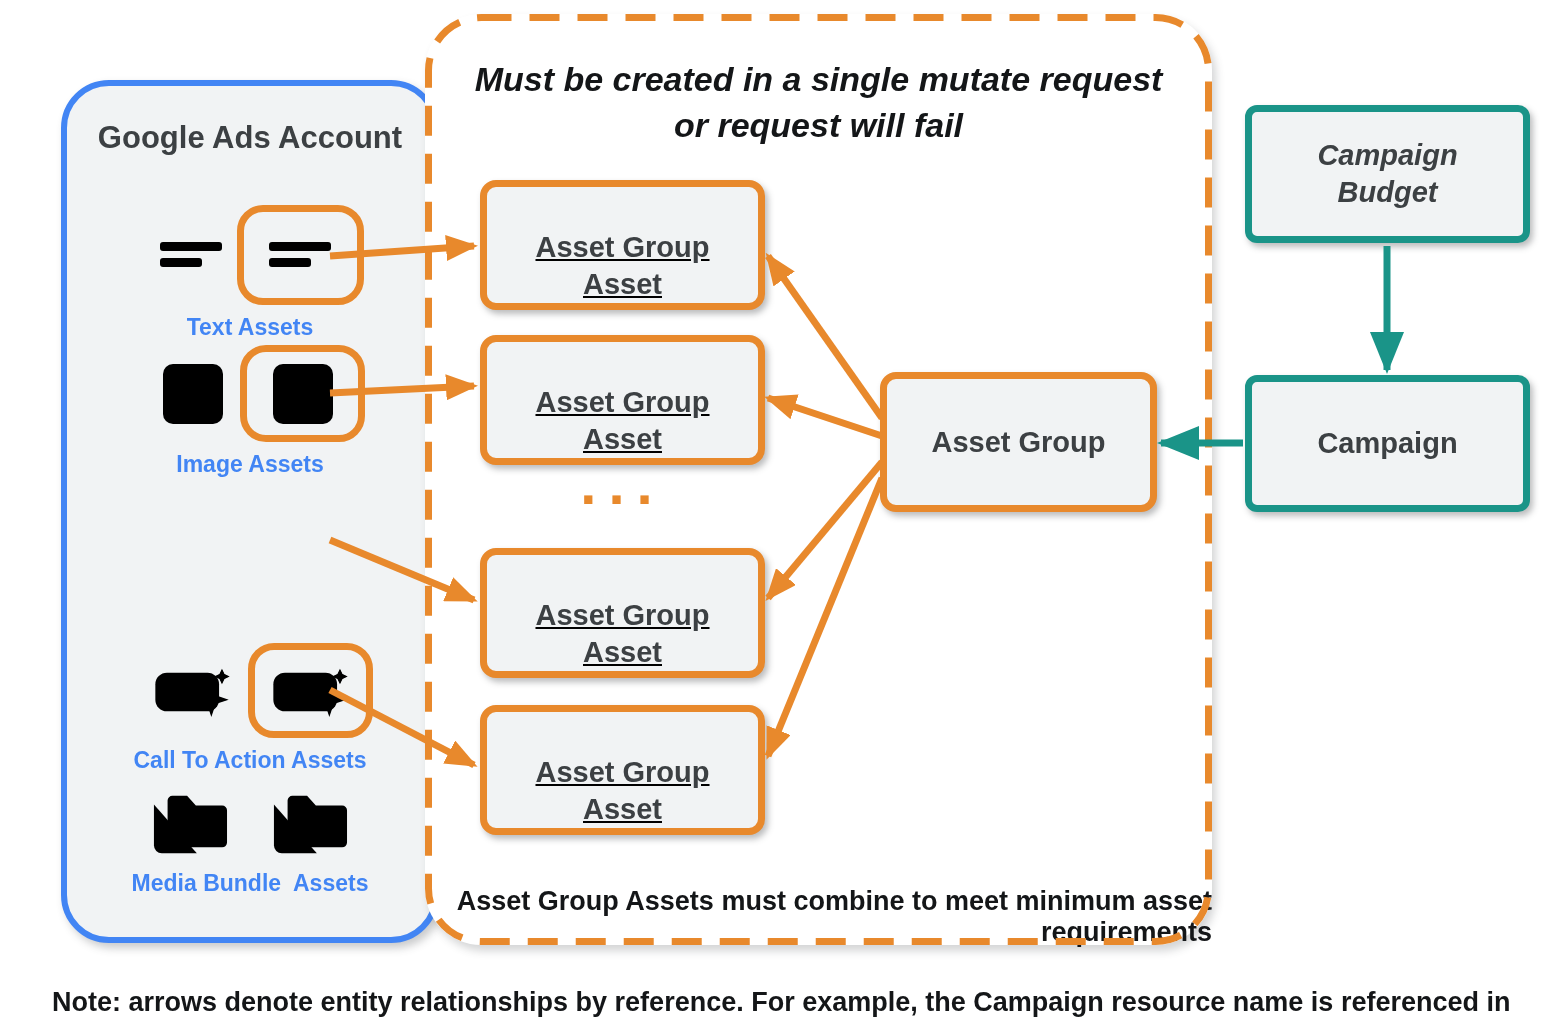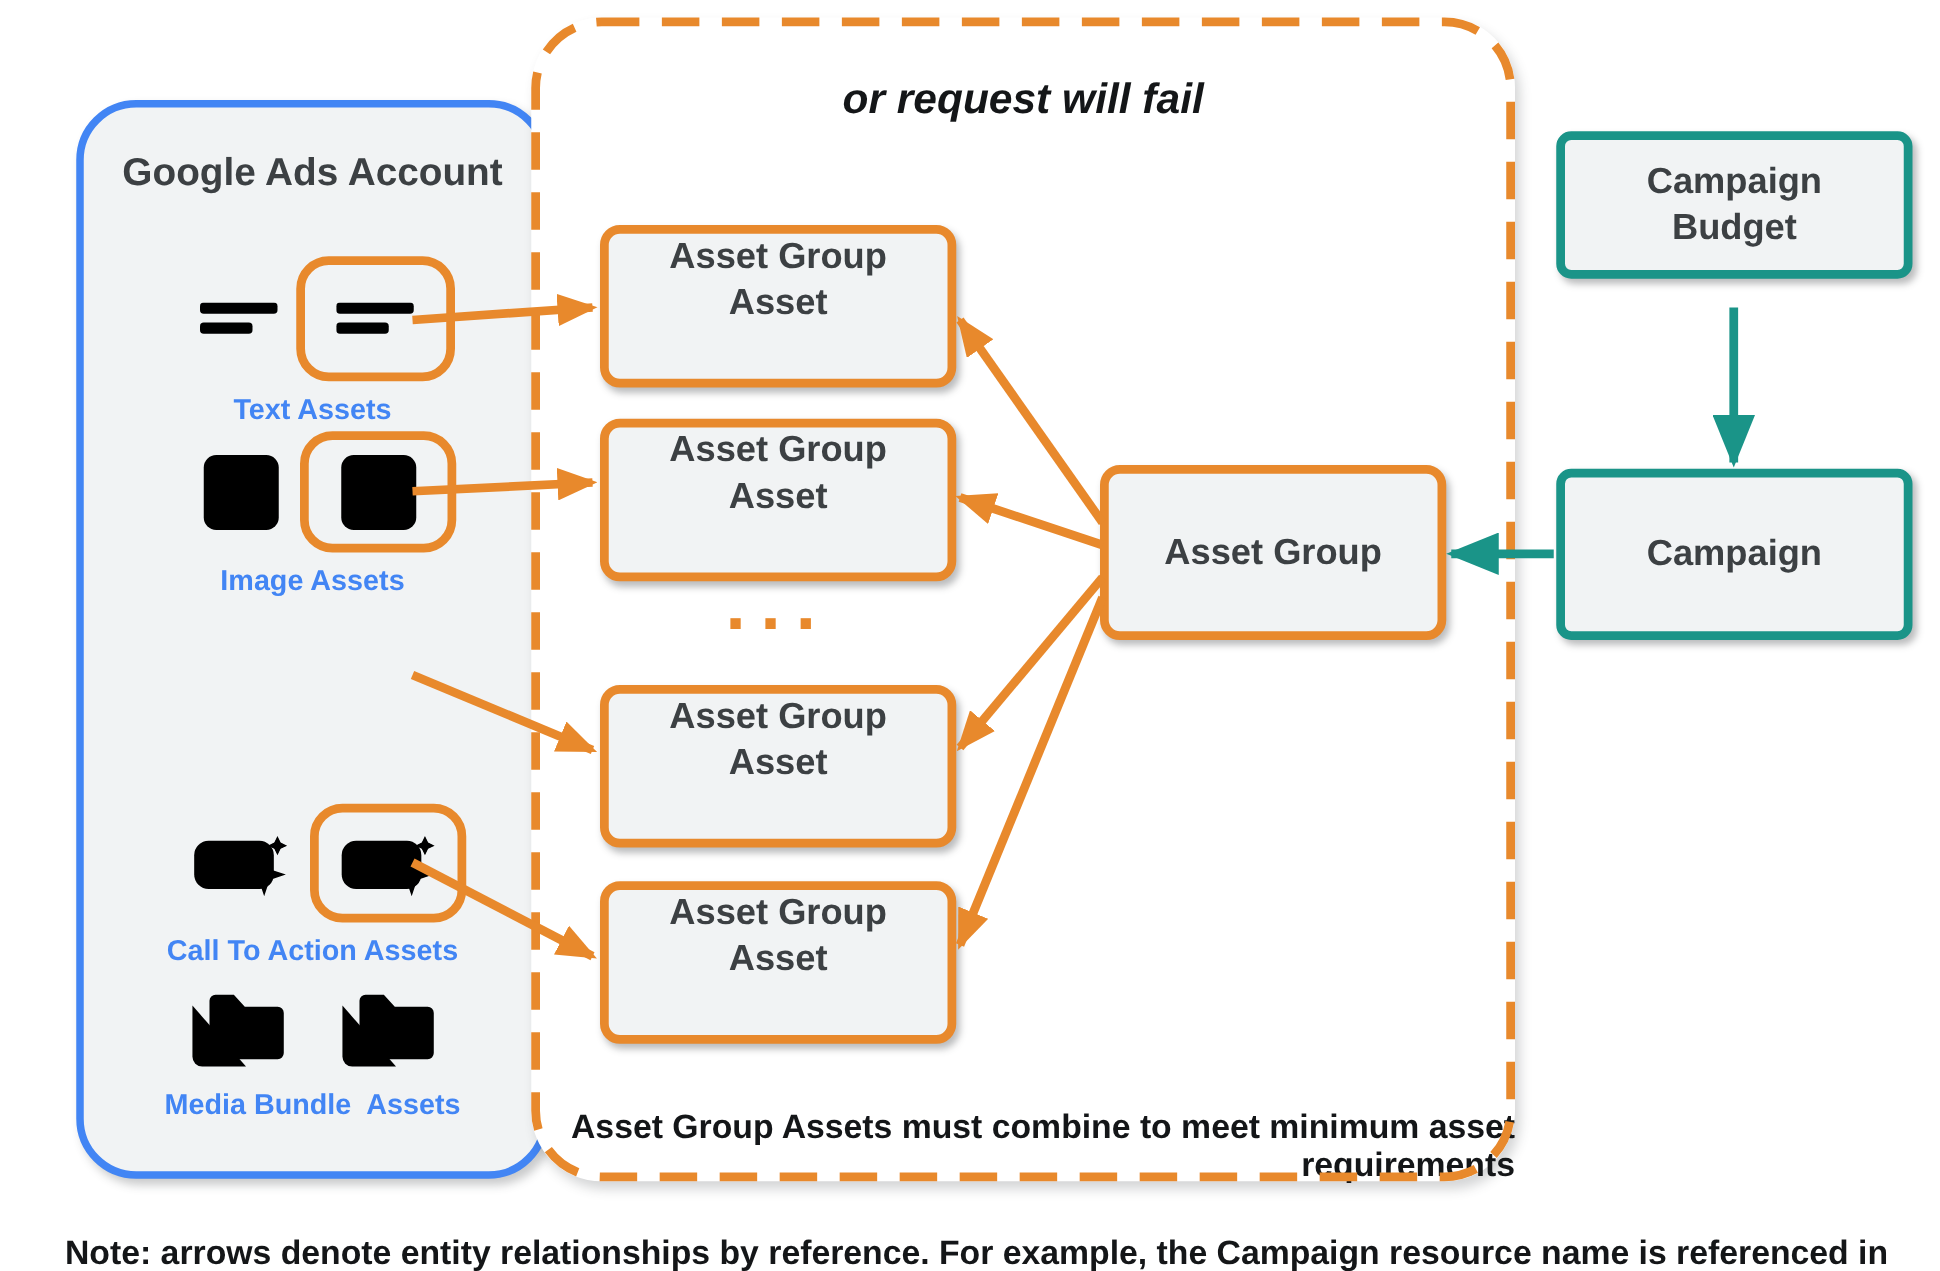--- a/index.html
+++ b/index.html
@@ -48,21 +48,21 @@
     font-size:34px;font-weight:bold;font-style:italic;color:var(--black);line-height:46px;
   }
   .mutate-caption{
     position:absolute;top:872px;left:0;right:0;text-align:right;
     font-size:27px;font-weight:bold;color:var(--black);
   }
   .aga-box{
     position:absolute;left:480px;width:285px;height:130px;box-sizing:border-box;
     border:7px solid var(--orange);border-radius:16px;background:var(--fill);
     box-shadow:3px 4px 6px rgba(60,64,67,.35);
-    display:flex;align-items:flex-start;justify-content:center;
+    display:flex;align-items:flex-end;justify-content:center;text-decoration:underline;
   }
   .aga-box .node-label{width:200px;}
   .node-label{
     font-size:29px;font-weight:bold;color:var(--dark);text-align:center;line-height:37px;
   }
   .ellipsis{
     position:absolute;left:480px;top:455px;width:285px;text-align:center;
     font-size:58px;font-weight:bold;color:var(--orange);letter-spacing:12px;line-height:58px;
   }
   
@@ -73,21 +73,21 @@
     display:flex;align-items:center;justify-content:center;
   }
   
   .teal-box{
     position:absolute;left:1245px;width:285px;box-sizing:border-box;
     border:7px solid var(--teal);border-radius:12px;background:var(--fill);
     box-shadow:3px 4px 6px rgba(60,64,67,.35);
     display:flex;align-items:center;justify-content:center;
   }
   .teal-box .node-label{width:210px;}
-  .campaign-budget{top:105px;height:118px;}
+  .campaign-budget{top:105px;height:138px;font-style:italic;}
   .campaign{top:375px;height:137px;}
   
   .note{
     position:absolute;left:52px;top:987px;font-size:27px;font-weight:bold;color:var(--black);
   }
   
   .overlay{position:absolute;left:0;top:0;z-index:10;pointer-events:none;}
   .hidden-defs{position:absolute;width:0;height:0;overflow:hidden;}
 </style>
 </head>
@@ -181,20 +181,21 @@
         <svg class="ic" width="84" height="76">
             <use href="#sym-media"></use>
           </svg>
       </div>
       <div class="row-label">Media Bundle  Assets</div>
     </div>
   </div>
 
   <div class="mutate-panel">
     <div class="mutate-title">
+      <div>Must be created in a single mutate request</div>
       <div>or request will fail</div>
     </div>
     <div class="mutate-caption">Asset Group Assets must combine to meet minimum asset requirements</div>
   </div>
 
   <div class="aga-box" style="top:180px">
     <div class="node-label">Asset Group Asset</div>
   </div>
   <div class="aga-box" style="top:335px">
     <div class="node-label">Asset Group Asset</div>

